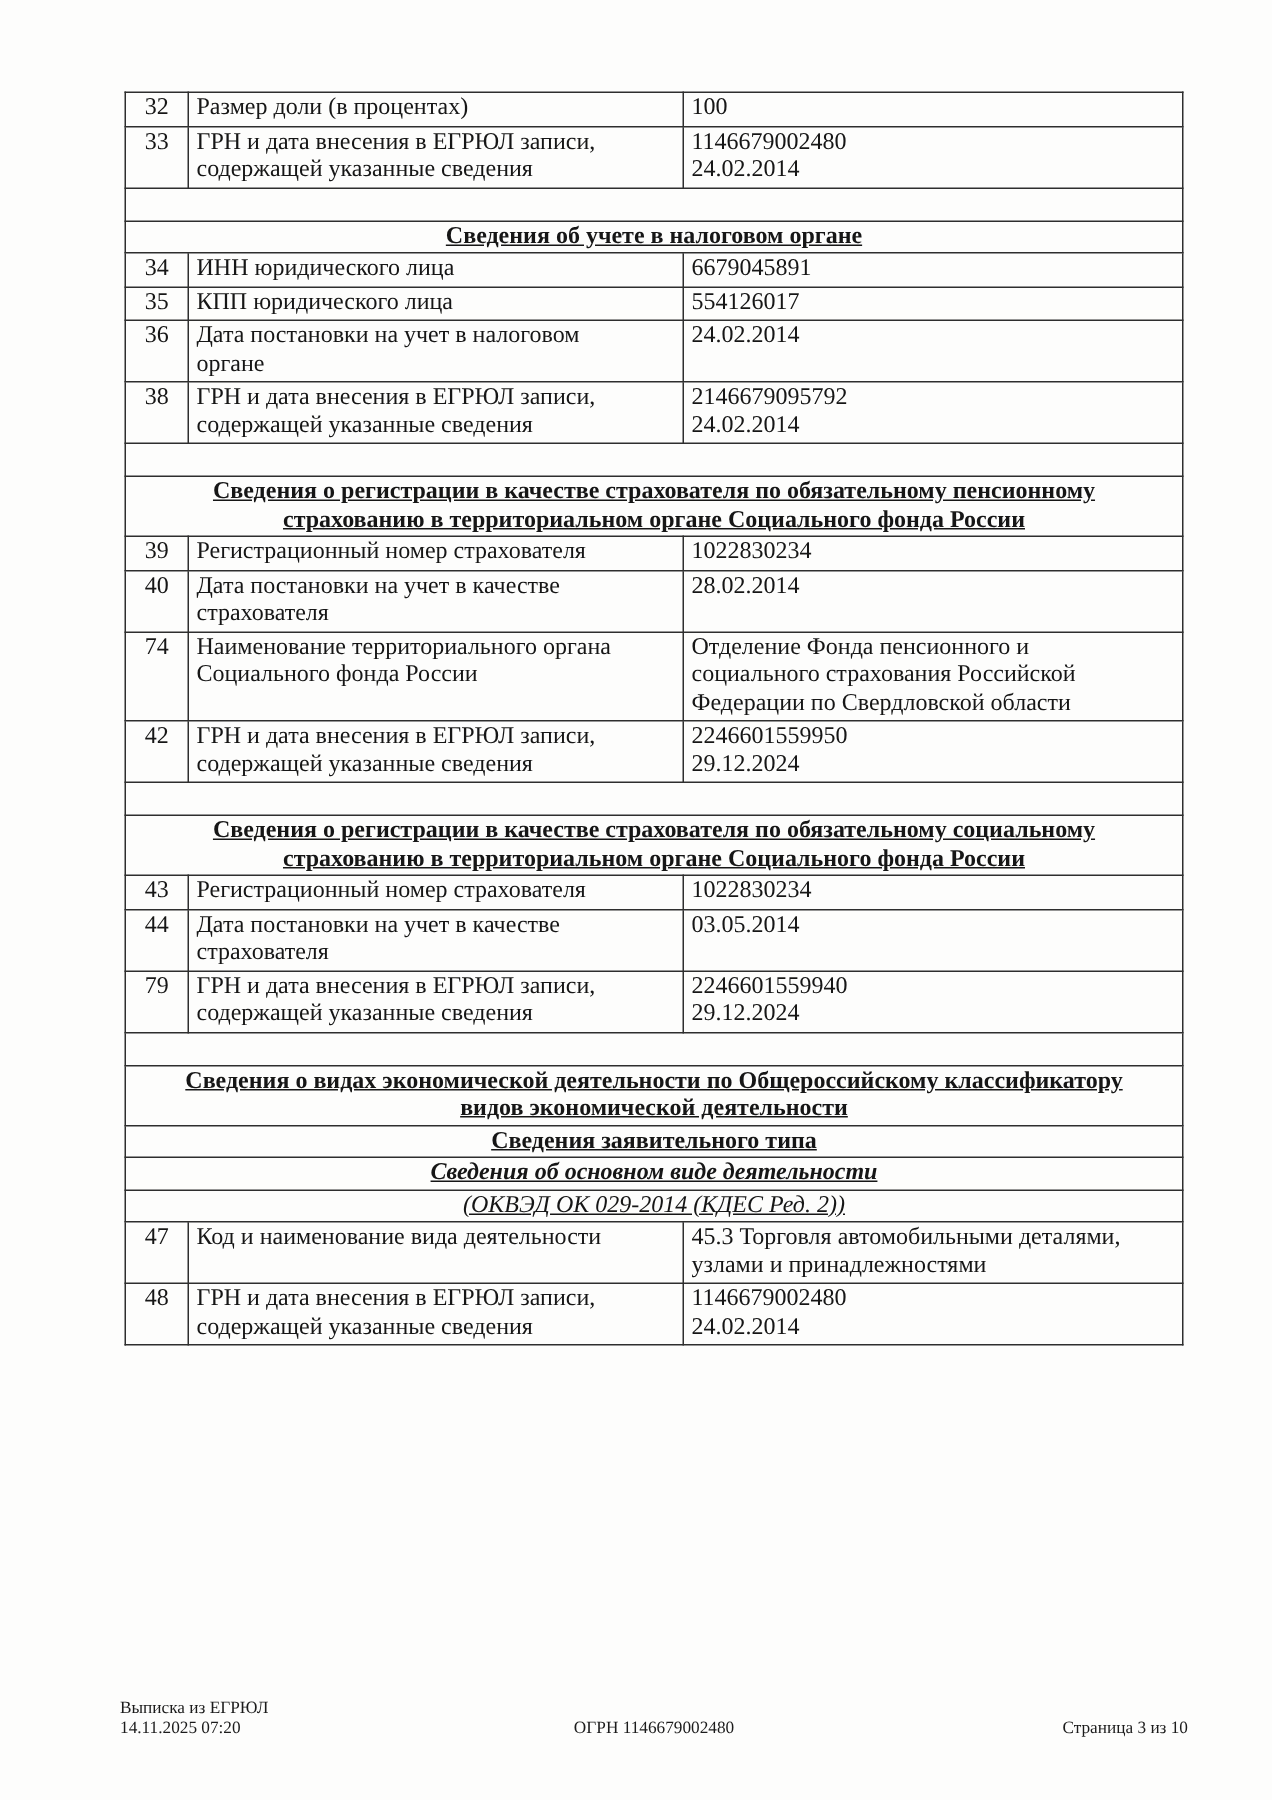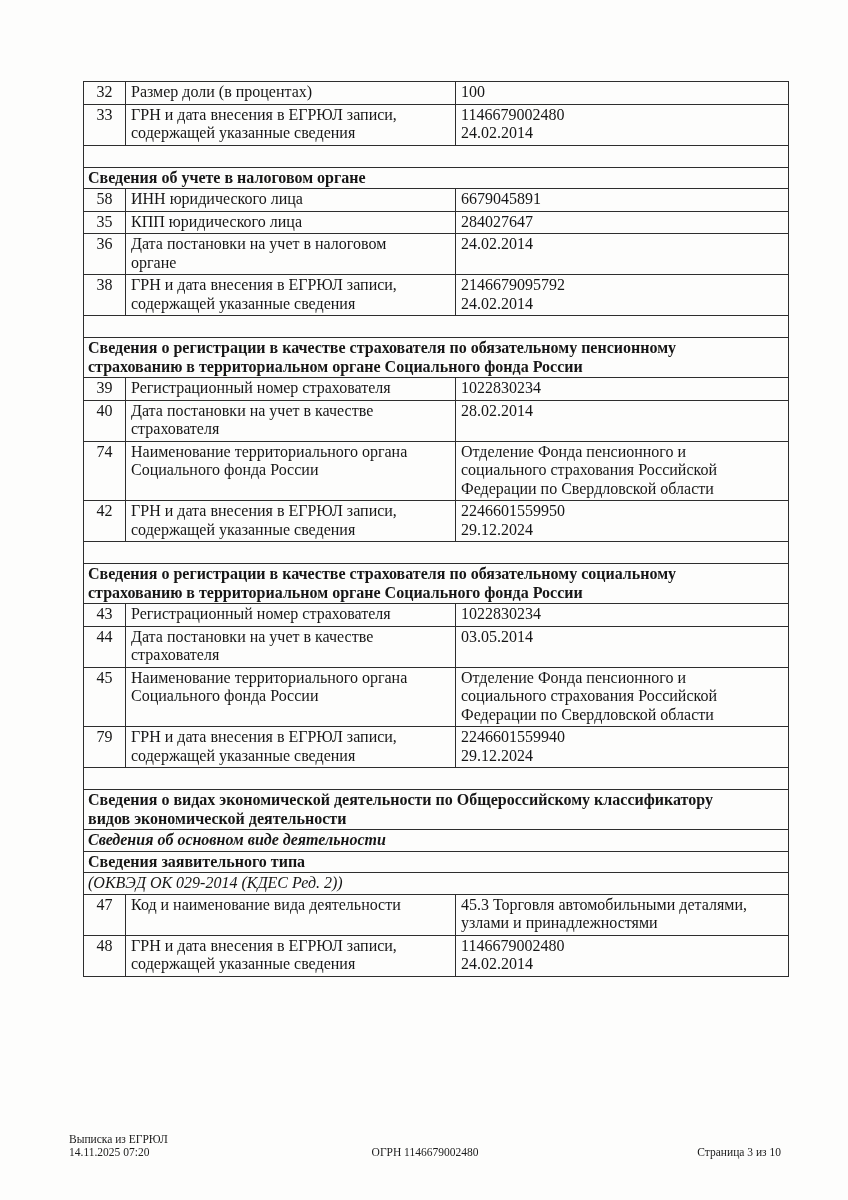--- a/index.html
+++ b/index.html
@@ -14,56 +14,57 @@
     font-family: "Liberation Serif", serif;
     color: #161616;
   }
   .doc-table {
     position: absolute;
     left: 83px;
     top: 61px;
     width: 705px;
     border-collapse: collapse;
     table-layout: fixed;
-    margin-top: 20px;
   }
   .doc-table td {
     border: 1px solid #2e2e2e;
     vertical-align: top;
     font-size: 16px;
     line-height: 18.5px;
     padding: 1px 5px 2px 5px;
   }
   .c-num {
     text-align: center;
     padding: 1px 2px 2px 2px !important;
   }
   .c-name, .c-val {
     white-space: pre-line;
   }
   .spacer-cell {
     height: 21px;
     padding: 0 !important;
   }
   .sect {
+    text-align: center;
     font-weight: bold;
     line-height: 19px;
     padding: 1px 4px 1px 4px !important;
     white-space: pre-line;
+    text-decoration: underline;
   }
   .sect-bold-italic {
     font-style: italic;
   }
   .sect-italic {
     font-style: italic;
     font-weight: normal;
   }
   .footer {
     position: absolute;
-    left: 69px;
+    left: 80px;
     top: 1133px;
     width: 712px;
     display: flex;
     justify-content: flex-end;
     align-items: flex-end;
     font-size: 11.5px;
     line-height: 12.5px;
     color: #1b1b1b;
   }
   .footer .f-left  { flex: 1; text-align: left; }
@@ -92,28 +93,28 @@
       <td class="c-val">1146679002480
 24.02.2014</td>
     </tr>
     <tr>
       <td class="spacer-cell" colspan="3"></td>
     </tr>
     <tr>
       <td class="sect" colspan="3">Сведения об учете в налоговом органе</td>
     </tr>
     <tr>
-      <td class="c-num">58</td>
+      <td class="c-num">34</td>
       <td class="c-name">ИНН юридического лица</td>
       <td class="c-val">6679045891</td>
     </tr>
     <tr>
       <td class="c-num">35</td>
       <td class="c-name">КПП юридического лица</td>
-      <td class="c-val">284027647</td>
+      <td class="c-val">554126017</td>
     </tr>
     <tr>
       <td class="c-num">36</td>
       <td class="c-name">Дата постановки на учет в налоговом
 органе</td>
       <td class="c-val">24.02.2014</td>
     </tr>
     <tr>
       <td class="c-num">38</td>
       <td class="c-name">ГРН и дата внесения в ЕГРЮЛ записи,
@@ -166,46 +167,38 @@
       <td class="c-name">Регистрационный номер страхователя</td>
       <td class="c-val">1022830234</td>
     </tr>
     <tr>
       <td class="c-num">44</td>
       <td class="c-name">Дата постановки на учет в качестве
 страхователя</td>
       <td class="c-val">03.05.2014</td>
     </tr>
     <tr>
-      <td class="c-num">45</td>
-      <td class="c-name">Наименование территориального органа
-Социального фонда России</td>
-      <td class="c-val">Отделение Фонда пенсионного и
-социального страхования Российской
-Федерации по Свердловской области</td>
-    </tr>
-    <tr>
       <td class="c-num">79</td>
       <td class="c-name">ГРН и дата внесения в ЕГРЮЛ записи,
 содержащей указанные сведения</td>
       <td class="c-val">2246601559940
 29.12.2024</td>
     </tr>
     <tr>
       <td class="spacer-cell" colspan="3"></td>
     </tr>
     <tr>
       <td class="sect" colspan="3">Сведения о видах экономической деятельности по Общероссийскому классификатору
 видов экономической деятельности</td>
     </tr>
     <tr>
+      <td class="sect" colspan="3">Сведения заявительного типа</td>
+    </tr>
+    <tr>
       <td class="sect sect-bold-italic" colspan="3">Сведения об основном виде деятельности</td>
-    </tr>
-    <tr>
-      <td class="sect" colspan="3">Сведения заявительного типа</td>
     </tr>
     <tr>
       <td class="sect sect-italic" colspan="3">(ОКВЭД ОК 029-2014 (КДЕС Ред. 2))</td>
     </tr>
     <tr>
       <td class="c-num">47</td>
       <td class="c-name">Код и наименование вида деятельности</td>
       <td class="c-val">45.3 Торговля автомобильными деталями,
 узлами и принадлежностями</td>
     </tr>

